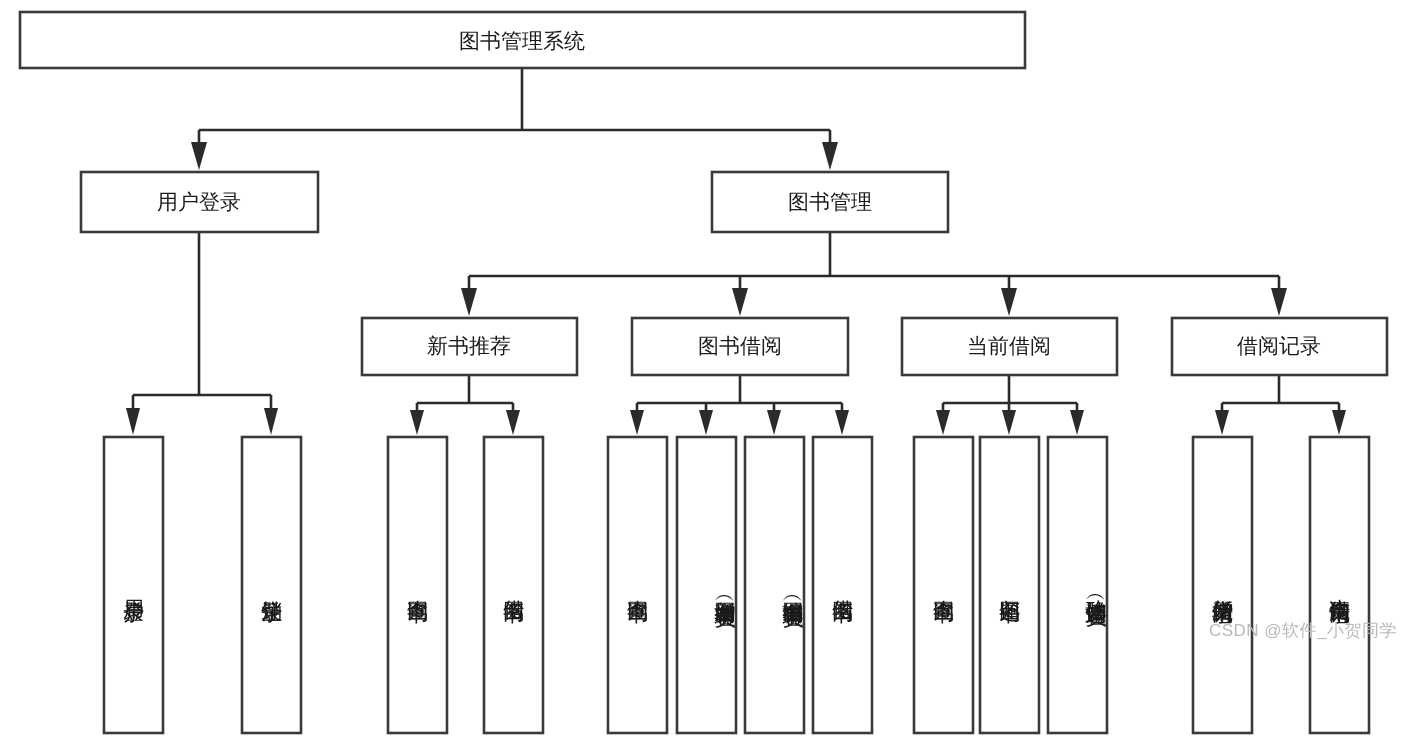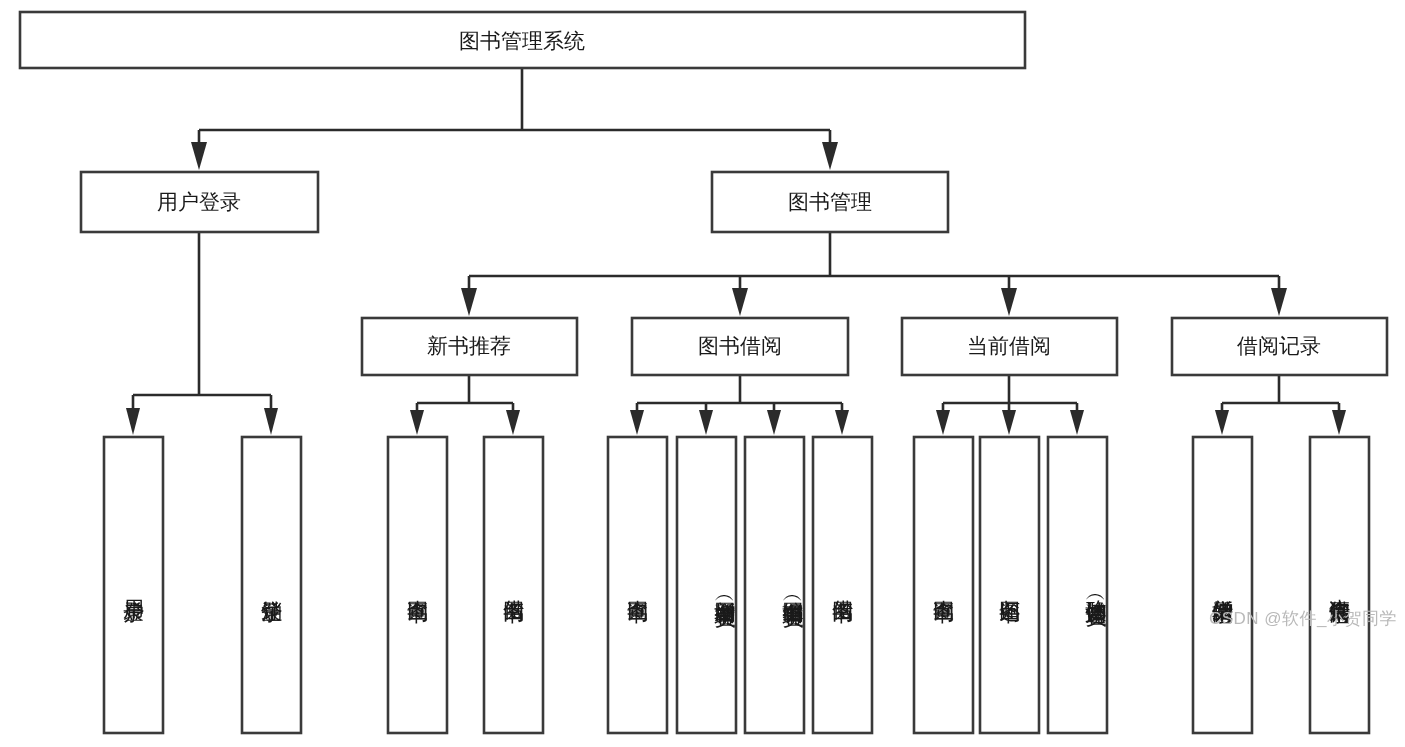--- a/index.html
+++ b/index.html
@@ -59,21 +59,21 @@
     letter-spacing: 1px;
     display: flex;
     align-items: center;
     justify-content: center;
     white-space: nowrap;
     pointer-events: none;
   }
   .watermark {
     position: absolute;
     right: 8px;
-    bottom: 16px;
+    bottom: 4px;
     font-family: "Liberation Sans", "DejaVu Sans", sans-serif;
     font-size: 17px;
     color: #b9b9b9;
     letter-spacing: 0.5px;
     user-select: none;
   }
 </style>
 </head>
 <body>
 

